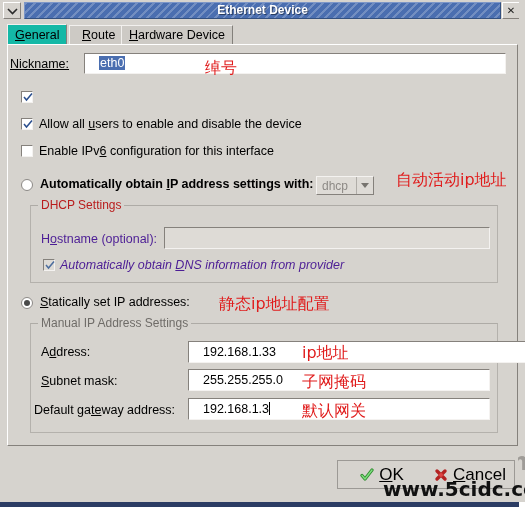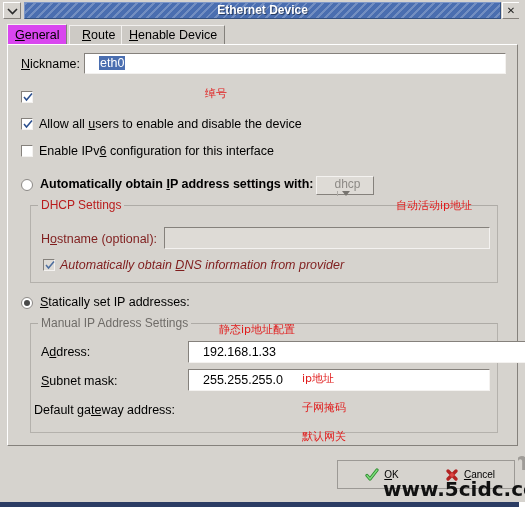--- a/index.html
+++ b/index.html
@@ -91,21 +91,21 @@
     line-height: 19px;
     font-size: 12.5px;
     background: #cdcac5;
     border-top: 1px solid #f2f0ee;
     border-left: 1px solid #f2f0ee;
     border-right: 1px solid #83807b;
     color: #000;
     white-space: nowrap;
   }
   .tab.active {
-    background: #d946ef;
+    background: #14b8a6;
     top: -1px;
     height: 21px;
     line-height: 21px;
     font-weight: normal;
   }
   .tab u { text-decoration: underline; }
 
   
   .panel {
     position: absolute;
@@ -115,21 +115,21 @@
     border-top: 1px solid #ffffff;
     border-left: 1px solid #ffffff;
     border-right: 1px solid #85817c;
     border-bottom: 1px solid #85817c;
     box-sizing: border-box;
   }
 
   .row { position: absolute; }
   .lbl { font-size: 12.5px; color: #000; white-space: nowrap; }
   .lbl u { text-decoration: underline; }
-  .lbl.dim { color: #7f1d1d; }
+  .lbl.dim { color: #4c1d95; }
 
   
   .entry {
     position: absolute;
     background: #ffffff;
     border-top: 1px solid #85817c;
     border-left: 1px solid #85817c;
     border-right: 1px solid #f4f2f0;
     border-bottom: 1px solid #f4f2f0;
     box-sizing: border-box;
@@ -210,21 +210,20 @@
     position: absolute;
     height: 19px;
     background: #dedbd6;
     border-top: 1px solid #f4f2f0;
     border-left: 1px solid #f4f2f0;
     border-right: 1px solid #85817c;
     border-bottom: 1px solid #85817c;
     box-sizing: border-box;
     display: flex;
     align-items: center;
-    flex-direction: column;
   }
   .combo .cv {
     flex: 1;
     font-size: 12px;
     color: #8d8a86;
     padding-left: 5px;
     white-space: nowrap;
   }
   .combo .carrow {
     width: 16px; height: 17px;
@@ -236,24 +235,23 @@
     width: 0; height: 0;
     border-left: 4px solid transparent;
     border-right: 4px solid transparent;
     border-top: 5px solid #77746f;
   }
 
   
   .anno {
     position: absolute;
     color: #e01b1b;
-    font-size: 11px;
+    font-size: 16px;
     font-family: "DejaVu Sans", sans-serif;
     white-space: nowrap;
-    margin-top: 28px;
   }
 
   
   .actionbar {
     position: absolute;
     left: 7px; top: 448px;
     width: 511px; height: 52px;
     background: #d6d3ce;
   }
   .btnbox {
@@ -266,21 +264,21 @@
     display: flex;
     align-items: center;
   }
   .dlgbtn {
     flex: 1;
     height: 27px;
     display: flex;
     align-items: center;
     justify-content: center;
     gap: 5px;
-    font-size: 10px;
+    font-size: 17px;
     color: #000;
   }
   .dlgbtn u { text-decoration: underline; }
   .dlgbtn svg { display: block; }
 
   
   .wm-51cto {
     position: absolute;
     left: 378px; top: 447px;
     font-family: "DejaVu Sans", sans-serif;
@@ -353,26 +351,26 @@
       <span>✕</span>
     </div>
   </div>
 
   <div class="leftedge"></div>
   <div class="rightedge"></div>
 
   <div class="tabstrip">
     <div class="tab active" style="left:0px;"><u>G</u><span>eneral</span></div>
     <div class="tab" style="left:62px;padding-left:12px;"><u>R</u><span>oute</span></div>
-    <div class="tab" style="left:114px;"><u>H</u><span>enable Device</span></div>
+    <div class="tab" style="left:114px;"><u>H</u><span>ardware Device</span></div>
   </div>
 
   <div class="panel">
 
-    <div class="lbl row" style="left:13px; top:12px;"><u>N</u>ickname:</div>
+    <div class="lbl row" style="left:2px; top:12px;text-decoration:underline;"><u>N</u>ickname:</div>
     <div class="entry" style="left:76px; top:8px; width:422px; height:21px; line-height:19px;">
       <span class="sel">eth0</span>
     </div>
 
     <div class="chk" style="left:13px; top:46px;">
       <span>
         <svg width="12" height="12" viewBox="0 0 12 12">
             <path d="M2 6 L4.5 9 L10 2.5" stroke="#2b4f8e" stroke-width="1.5" fill="none"></path>
           </svg>
       </span>
@@ -429,20 +427,23 @@
     <div class="entry" style="left:180px; top:296px; width:342px; height:22px; line-height:20px;">
       <span>192.168.1.33</span>
     </div>
 
     <div class="lbl row" style="left:33px; top:329px;"><u>S</u>ubnet mask:</div>
     <div class="entry" style="left:180px; top:324px; width:302px; height:22px; line-height:20px;">
       <span>255.255.255.0</span>
     </div>
 
     <div class="lbl row" style="left:26px; top:358px;">Default ga<u>te</u>way address:</div>
+    <div class="entry" style="left:180px; top:353px; width:302px; height:22px; line-height:20px;">
+      <span>192.168.1.3</span><span class="caret"></span>
+    </div>
 
   </div>
 
   <div class="anno" style="left:205px; top:58px;">绰号</div>
   <div class="anno" style="left:219px; top:294px;">静态ip地址配置</div>
   <div class="anno" style="left:396px; top:170px;">自动活动ip地址</div>
   <div class="anno" style="left:302px; top:343px;">ip地址</div>
   <div class="anno" style="left:302px; top:372px;">子网掩码</div>
   <div class="anno" style="left:302px; top:401px;">默认网关</div>
 

